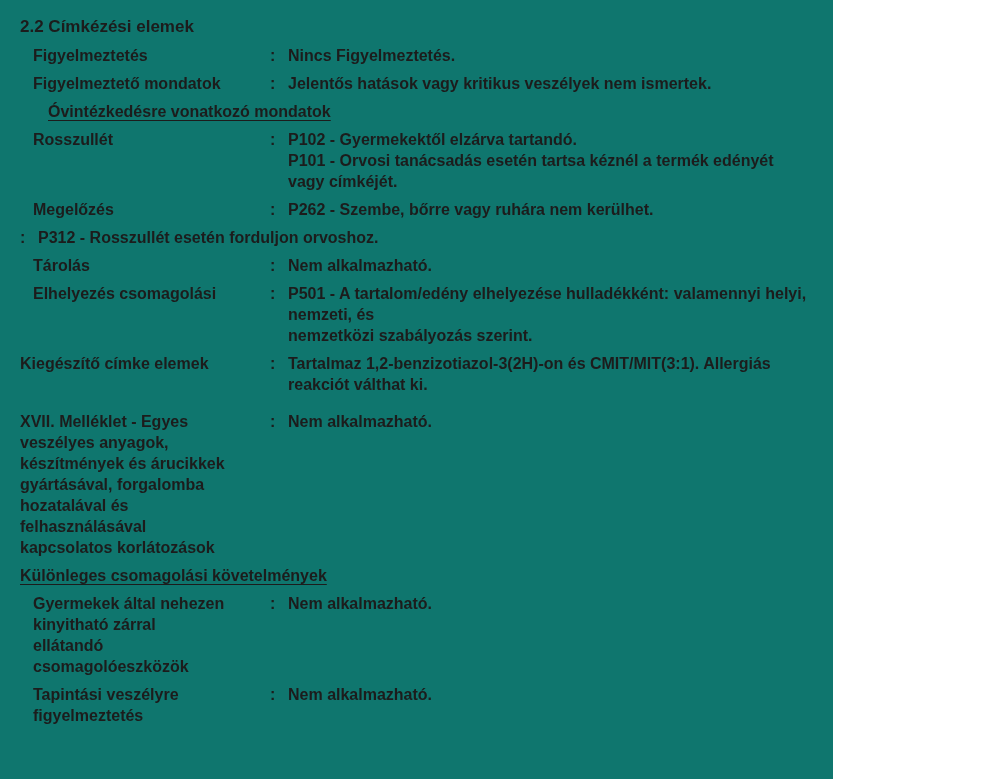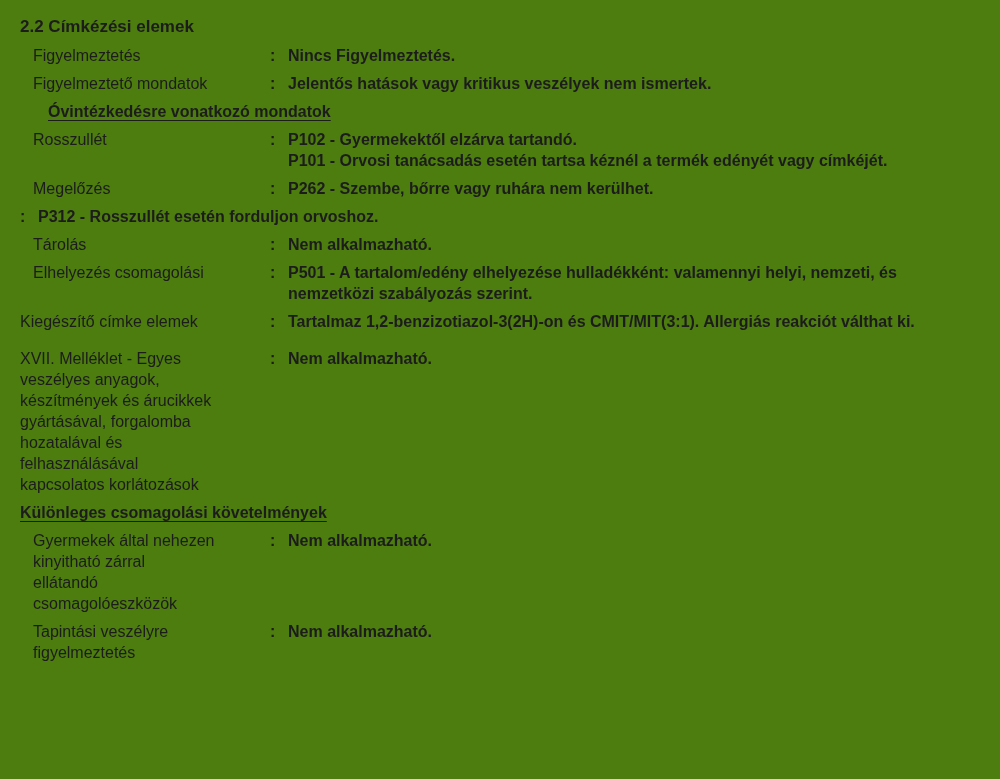--- a/index.html
+++ b/index.html
@@ -2,23 +2,23 @@
 <html lang="hu"><head>
 <meta charset="utf-8">
 <style>
   html, body {
     margin: 0;
     padding: 0;
     background: #ffffff;
   }
   .page {
     position: relative;
-    width: 1000px;
+    width: 833px;
     height: 779px;
-    background: #4d7c0f;
+    background: #0f766e;
     color: #1c1c1c;
     font-family: "Liberation Sans", "DejaVu Sans", sans-serif;
     font-size: 16px;
     line-height: 21px;
     box-sizing: border-box;
     padding: 15px 20px 0 20px;
     overflow: hidden;
   }
   .section-title {
     font-weight: bold;
@@ -35,21 +35,21 @@
   }
   .subheading.indent { margin-left: 28px; }
   .row {
     display: flex;
     align-items: flex-start;
     margin-top: 7px;
   }
   .row .cell-label {
     width: 250px;
     flex: 0 0 250px;
-    font-weight: normal;
+    font-weight: bold;
     white-space: pre-line;
     box-sizing: border-box;
   }
   .row.indent .cell-label {
     padding-left: 13px;
   }
   .row .cell-colon {
     width: 18px;
     flex: 0 0 18px;
     font-weight: bold;

